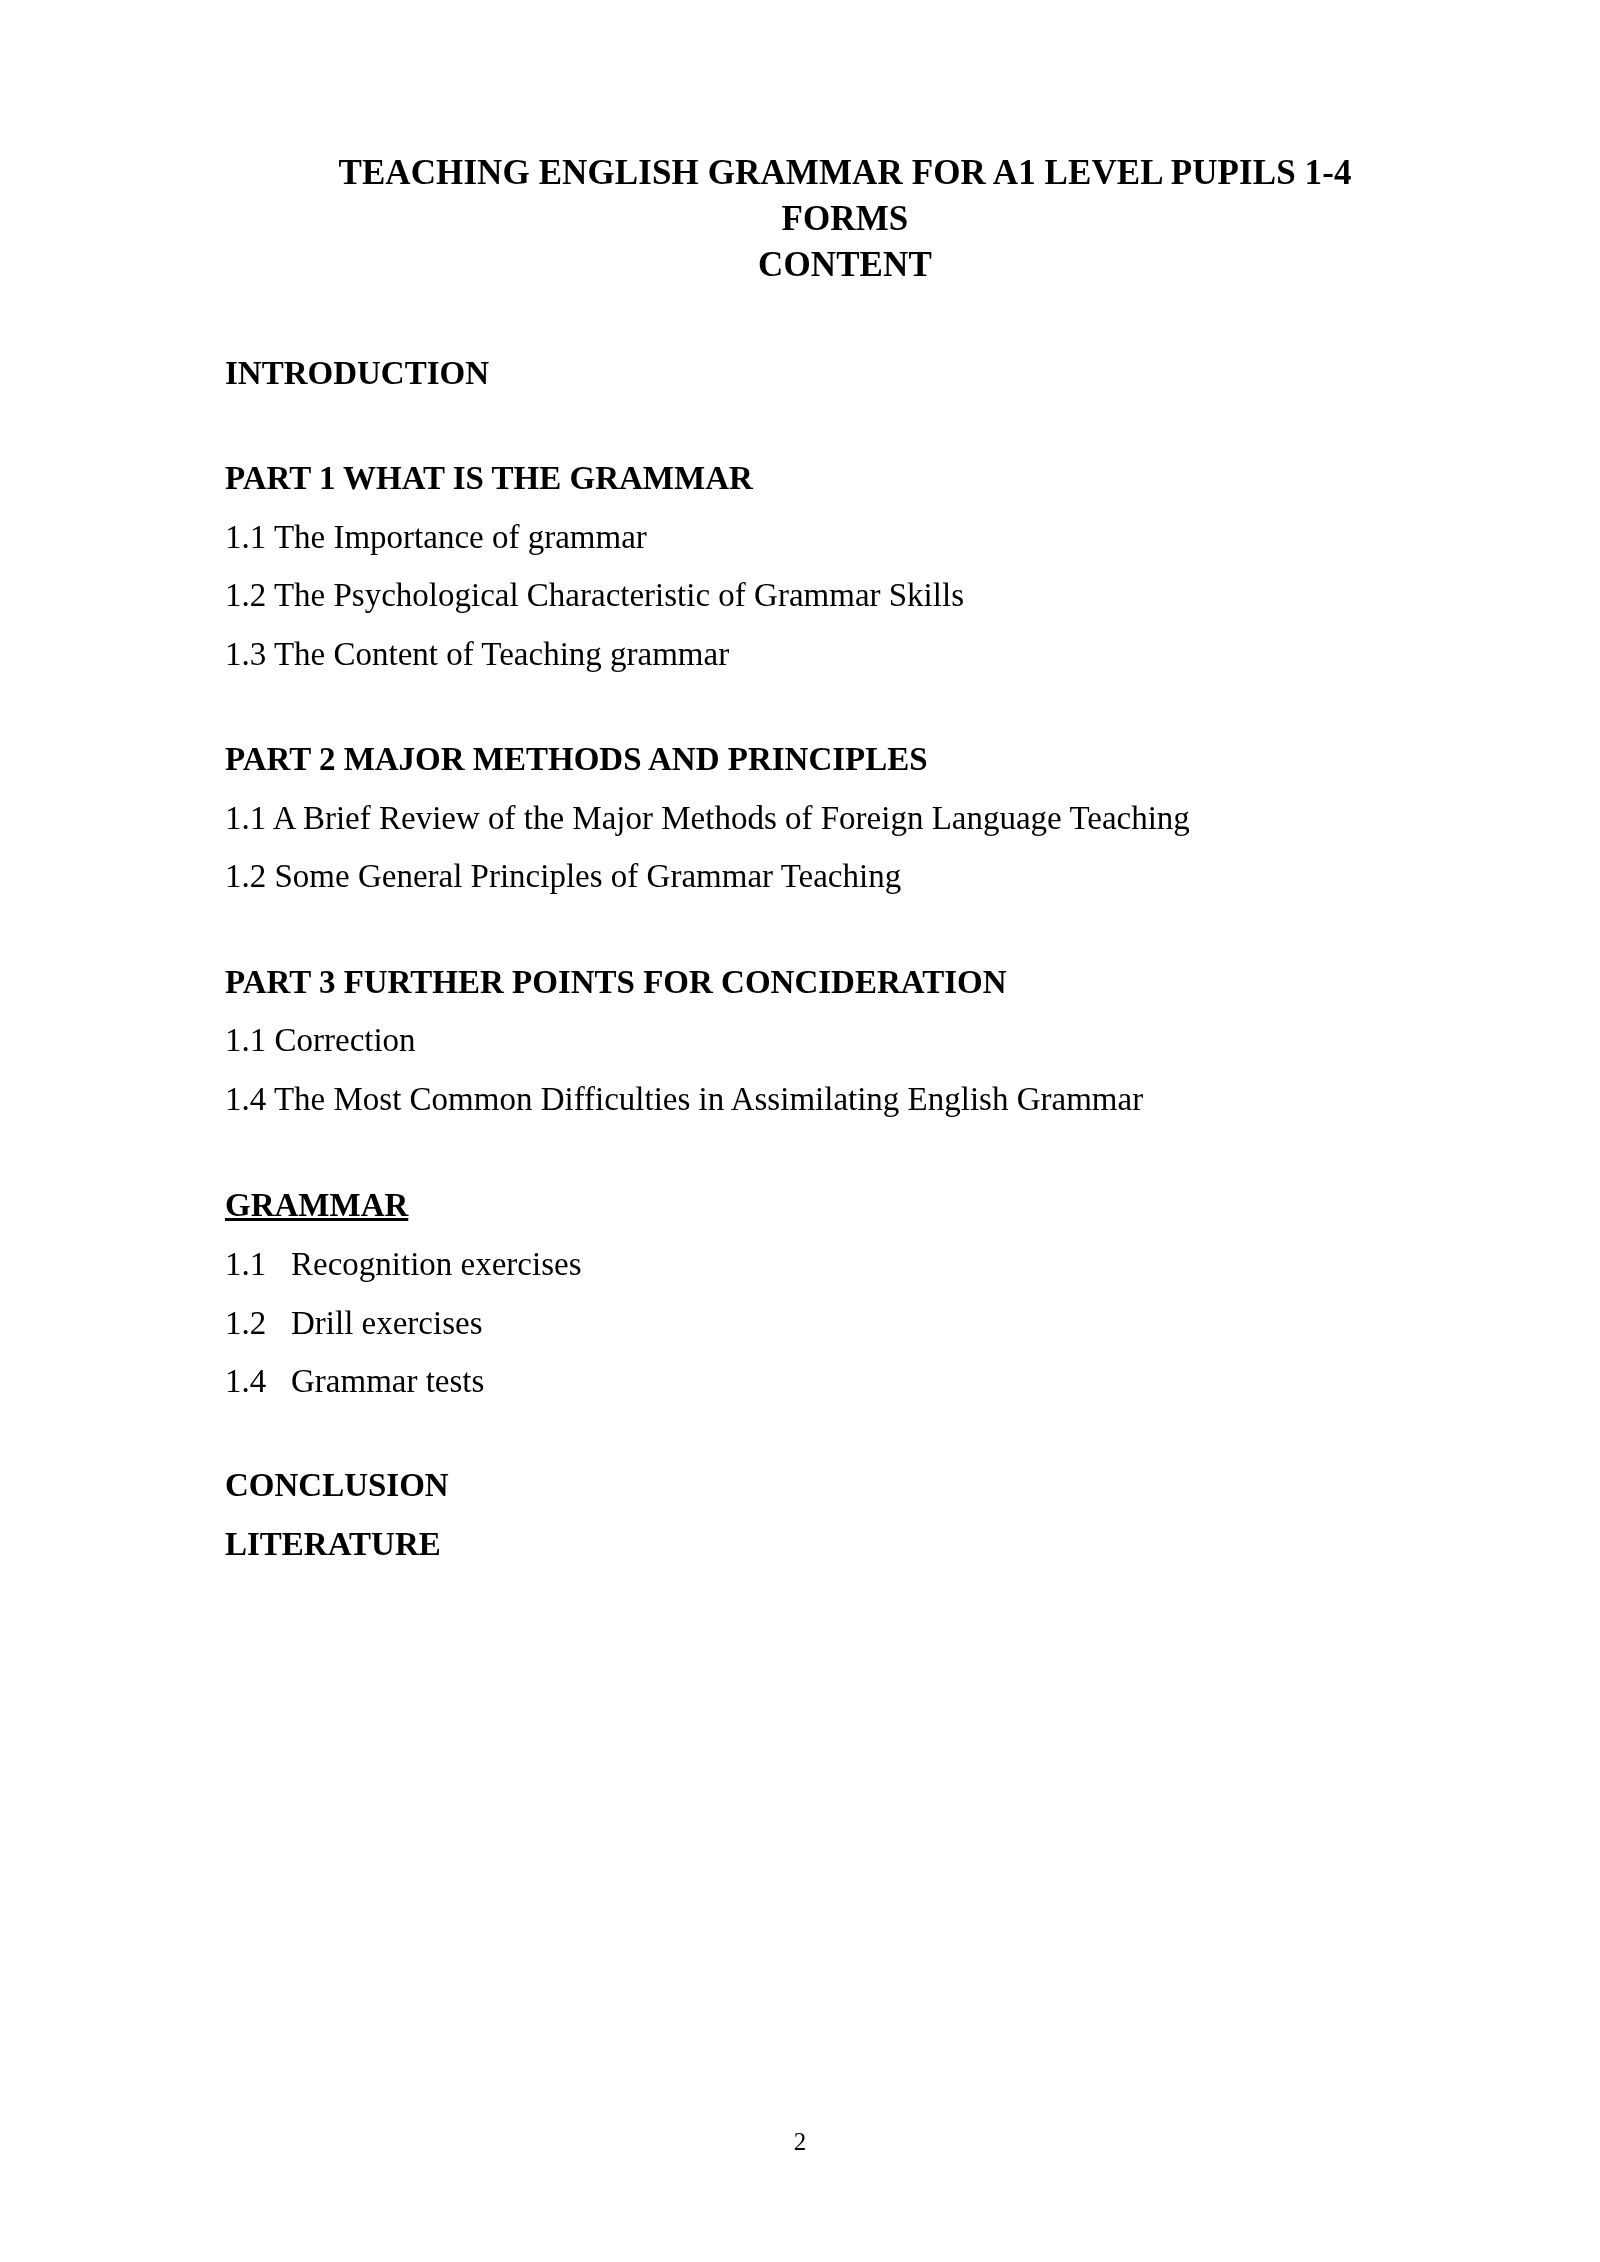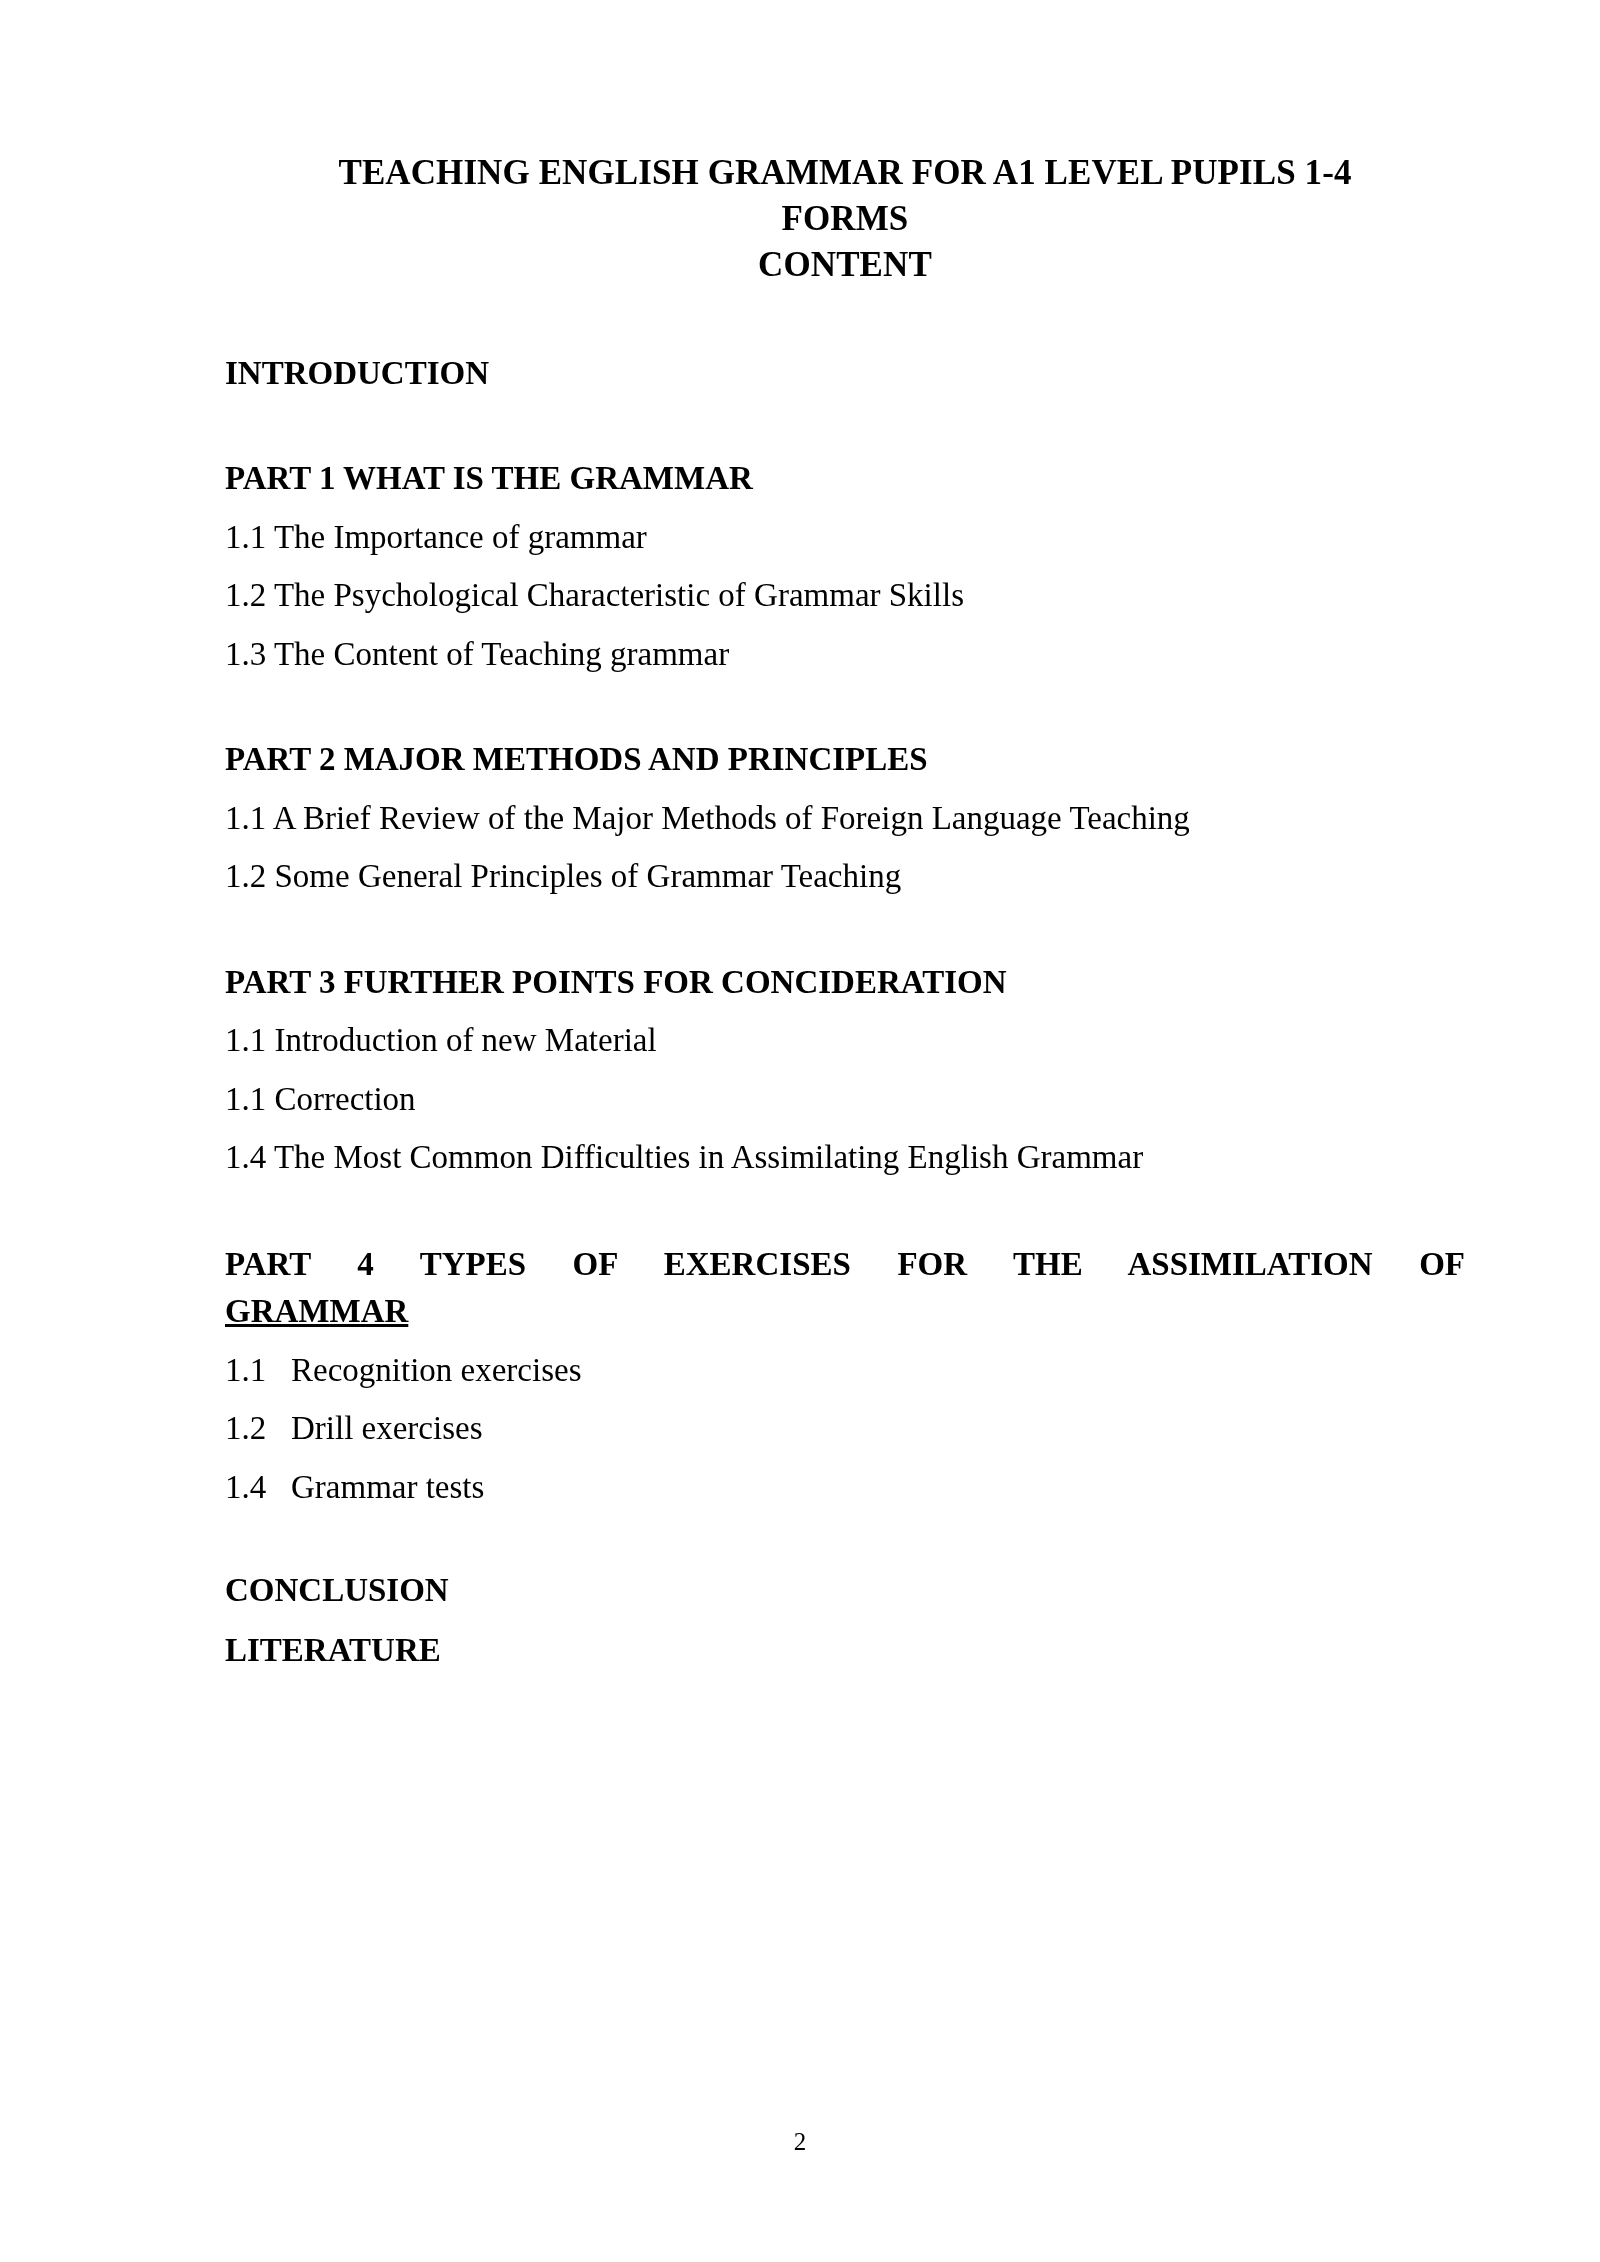--- a/index.html
+++ b/index.html
@@ -121,30 +121,28 @@
     <div class="section-block">
       <div class="heading">PART 2 MAJOR METHODS AND PRINCIPLES</div>
       <div class="item">1.1 A Brief Review of the Major Methods of Foreign Language Teaching</div>
       <div class="item">1.2 Some General Principles of Grammar Teaching</div>
     </div>
 
     <div class="gap-md"></div>
 
     <div class="section-block">
       <div class="heading">PART 3 FURTHER POINTS FOR CONCIDERATION</div>
-      <div class="item">1.1 Introduction of new Material</div>
       <div class="item">1.1 Correction</div>
       <div class="item">1.4 The Most Common Difficulties in Assimilating English Grammar</div>
     </div>
 
     <div class="gap-md"></div>
 
     <div class="section-block">
       <div class="heading-justified">
-        <span class="just-line">PART 4 TYPES OF EXERCISES FOR THE ASSIMILATION OF</span>
         <span class="last-line">GRAMMAR</span>
       </div>
       <div class="item">1.1   Recognition exercises</div>
       <div class="item">1.2   Drill exercises</div>
       <div class="item">1.4   Grammar tests</div>
     </div>
 
     <div class="gap-sm"></div>
 
     <div class="heading">CONCLUSION</div>

